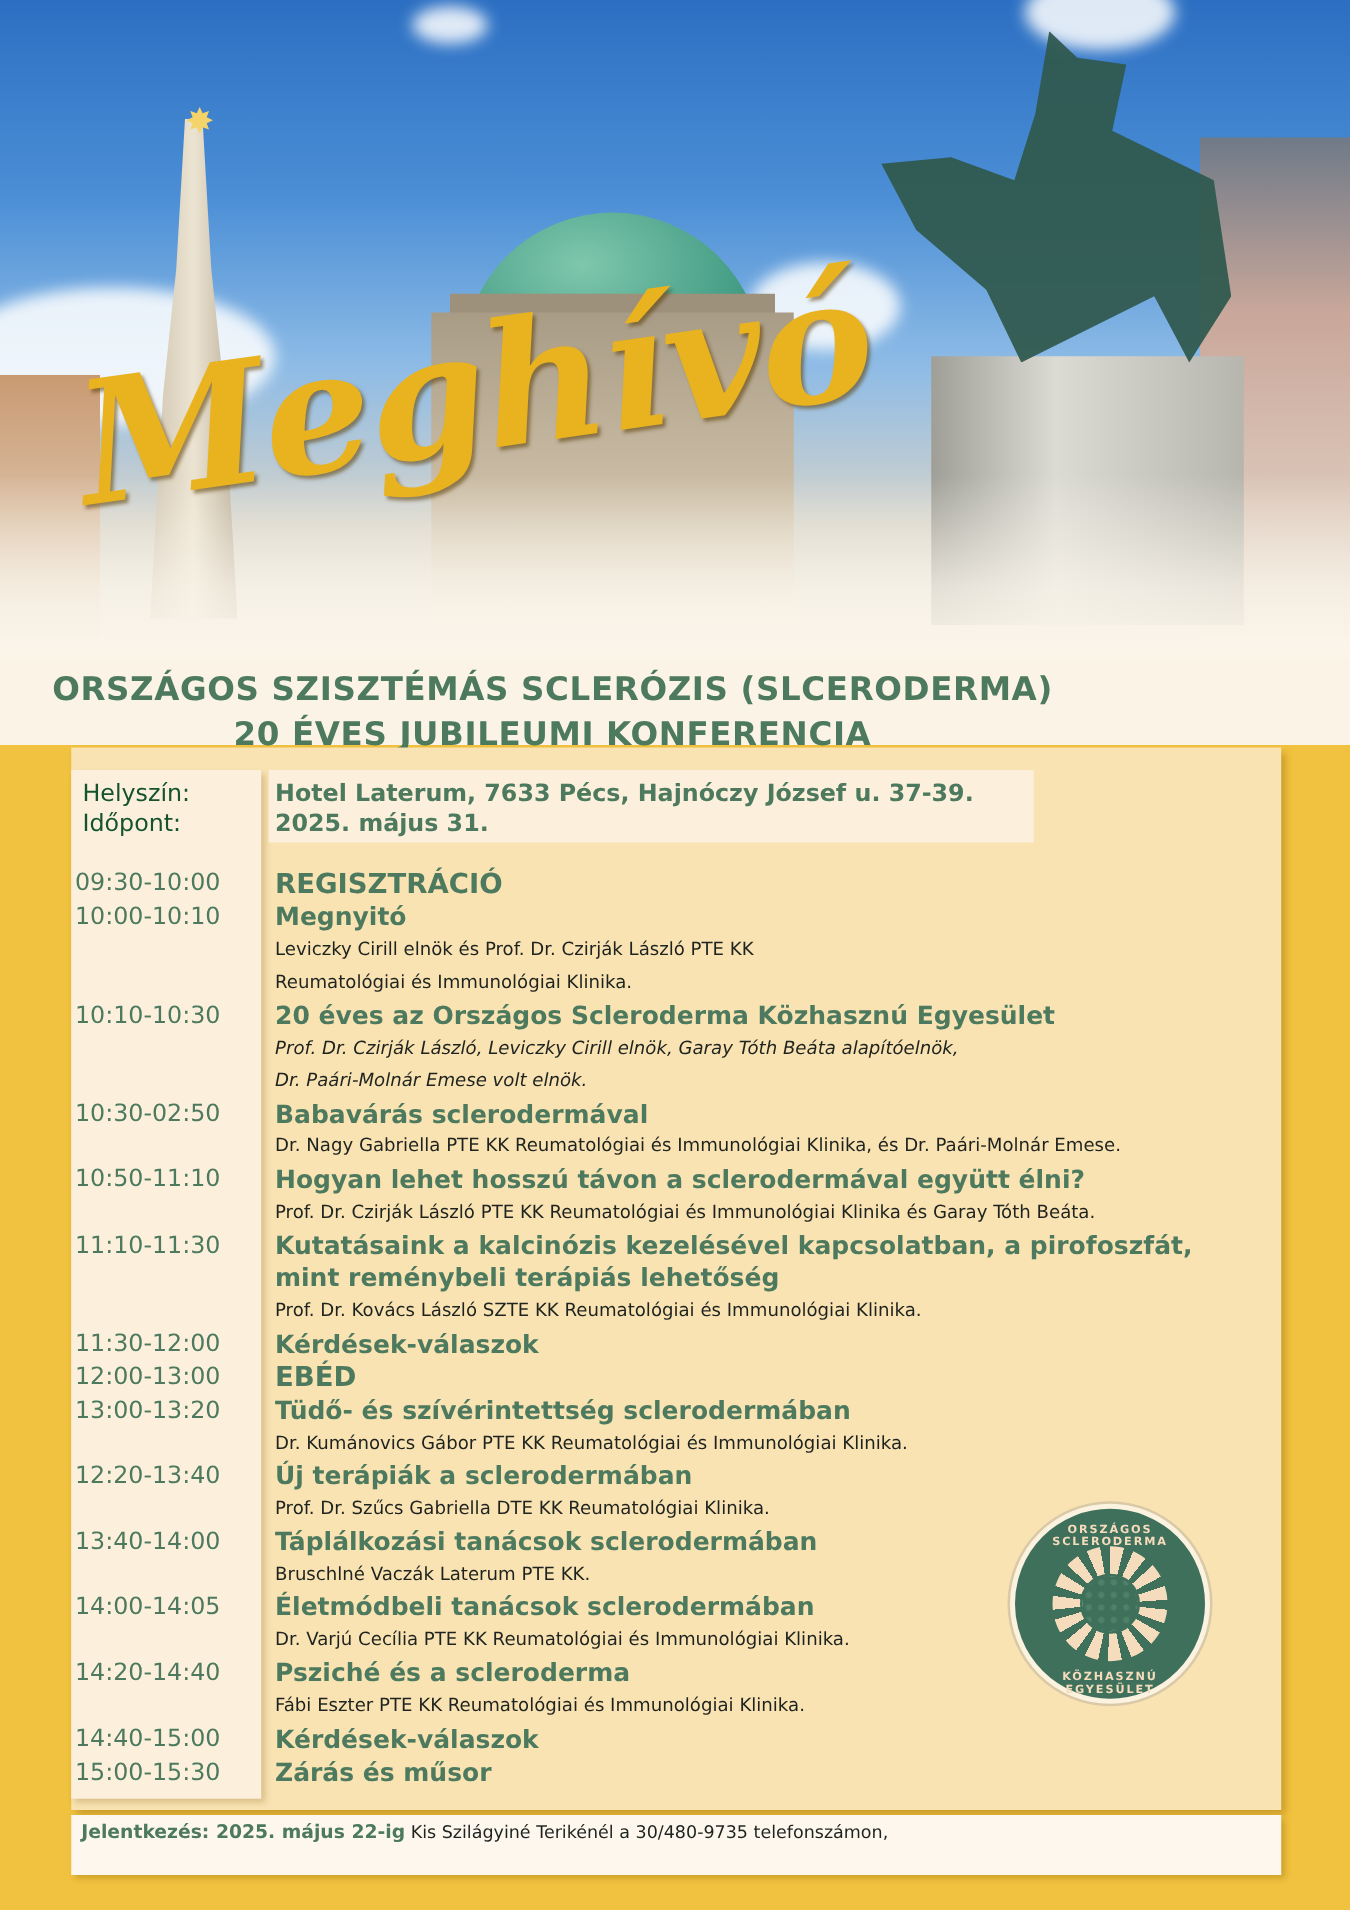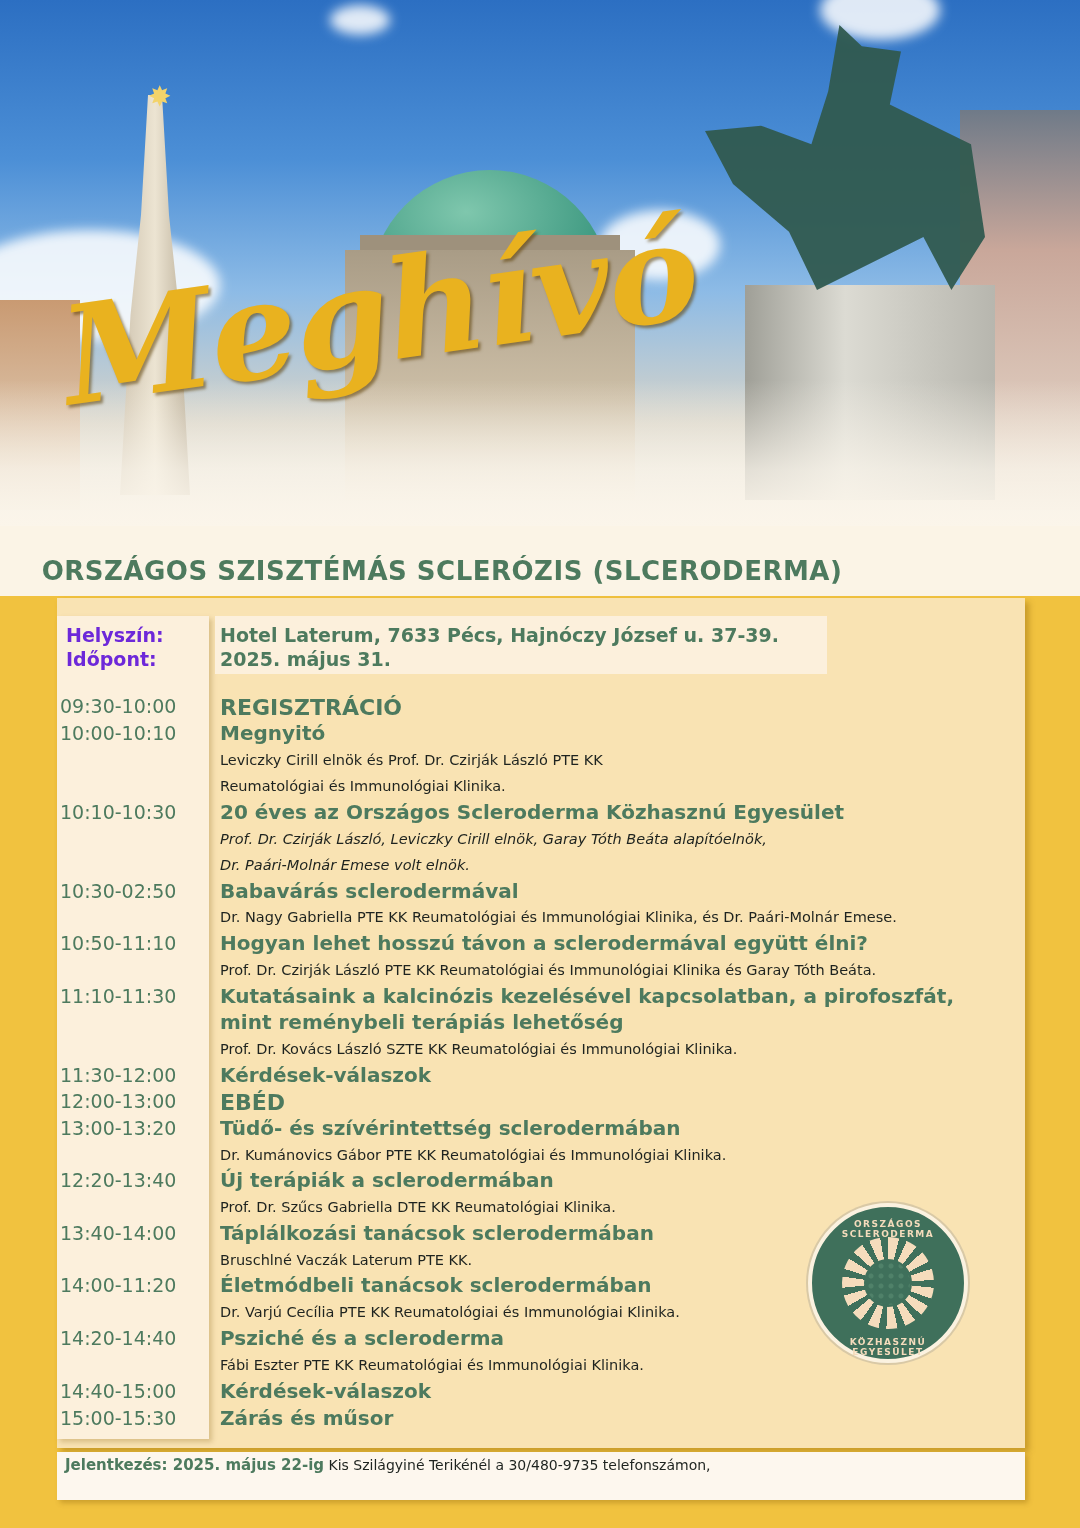--- a/index.html
+++ b/index.html
@@ -70,41 +70,41 @@
     font-family: "Liberation Sans", sans-serif; font-weight: bold;
     font-size: 150px; color: #e6ad1c; line-height: 1;
     text-shadow: 1px 2px 2px rgba(90,60,0,.3);
     letter-spacing: 4px;
   }
   .title-band {
     position: absolute; left: 0; top: 526px; width: 1080px; height: 70px;
     background: #fbf4e6;
   }
   .title {
-    position: absolute; left: 0; top: 553px; width: 884px; text-align: center;
+    position: absolute; left: 0; top: 534px; width: 884px; text-align: center;
     font-family: "DejaVu Sans", sans-serif; font-weight: bold; color: #4d7a5e;
     font-size: 26px; line-height: 36px; letter-spacing: .5px;
   }
   
   .panel {
     position: absolute; left: 57px; top: 598px; width: 968px; height: 850px;
     background: #f9e3b3;
     box-shadow: 4px 4px 6px rgba(120,80,0,.35);
   }
   .time-col {
     position: absolute; left: 57px; top: 616px; width: 152px; height: 823px;
     background: #fcf0dc;
     box-shadow: 3px 3px 5px rgba(120,80,0,.25);
   }
   .loc-box {
     position: absolute; left: 215px; top: 616px; width: 612px; height: 58px;
     background: #fcf0dc;
   }
   .info-label {
-    position: absolute; left: 66px; font-weight: bold; color: #6d28d9; font-size: 19px;
+    position: absolute; left: 66px; font-weight: normal; color: #14532d; font-size: 19px;
   }
   .info-value {
     position: absolute; left: 220px; font-weight: bold; color: #4d7a5e; font-size: 19px;
   }
   .slot-time {
     position: absolute; left: 60px; width: 140px; color: #4d7a5e;
     font-family: "DejaVu Sans", sans-serif; font-size: 19px; white-space: nowrap;
   }
   .slot-title {
     position: absolute; left: 220px; color: #4d7a5e; font-weight: bold; font-size: 20px; white-space: nowrap;
@@ -162,20 +162,21 @@
   <div class="mosque-body"></div>
   <div class="statue-base"></div>
   <div class="statue"></div>
   <div class="hero-fade"></div>
   <div class="meghivo">Meghívó</div>
 </div>
 
 <div class="title-band"></div>
 <div class="title">
   <div>ORSZÁGOS SZISZTÉMÁS SCLERÓZIS (SLCERODERMA)</div>
+  <div>20 ÉVES JUBILEUMI KONFERENCIA</div>
 </div>
 
 <div class="panel"></div>
 <div class="time-col"></div>
 <div class="loc-box"></div>
 
 <div class="info-label" style="top:624px">Helyszín:</div>
 <div class="info-label" style="top:648px">Időpont:</div>
 <div class="info-value" style="top:624px">Hotel Laterum, 7633 Pécs, Hajnóczy József u. 37-39.</div>
 <div class="info-value" style="top:648px">2025. május 31.</div>
@@ -218,21 +219,21 @@
   <div class="slot-speaker" style="top:1147px">Dr. Kumánovics Gábor PTE KK Reumatológiai és Immunológiai Klinika.</div>
 
   <div class="slot-time" style="top:1169px">12:20-13:40</div>
   <div class="slot-title" style="top:1168px">Új terápiák a sclerodermában</div>
   <div class="slot-speaker" style="top:1199px">Prof. Dr. Szűcs Gabriella DTE KK Reumatológiai Klinika.</div>
 
   <div class="slot-time" style="top:1222px">13:40-14:00</div>
   <div class="slot-title" style="top:1221px">Táplálkozási tanácsok sclerodermában</div>
   <div class="slot-speaker" style="top:1252px">Bruschlné Vaczák Laterum PTE KK.</div>
 
-  <div class="slot-time" style="top:1274px">14:00-11:20</div>
+  <div class="slot-time" style="top:1274px">14:00-14:05</div>
   <div class="slot-title" style="top:1273px">Életmódbeli tanácsok sclerodermában</div>
   <div class="slot-speaker" style="top:1304px">Dr. Varjú Cecília PTE KK Reumatológiai és Immunológiai Klinika.</div>
 
   <div class="slot-time" style="top:1327px">14:20-14:40</div>
   <div class="slot-title" style="top:1326px">Psziché és a scleroderma</div>
   <div class="slot-speaker" style="top:1357px">Fábi Eszter PTE KK Reumatológiai és Immunológiai Klinika.</div>
 
   <div class="slot-time" style="top:1380px">14:40-15:00</div>
   <div class="slot-title" style="top:1379px">Kérdések-válaszok</div>
 

